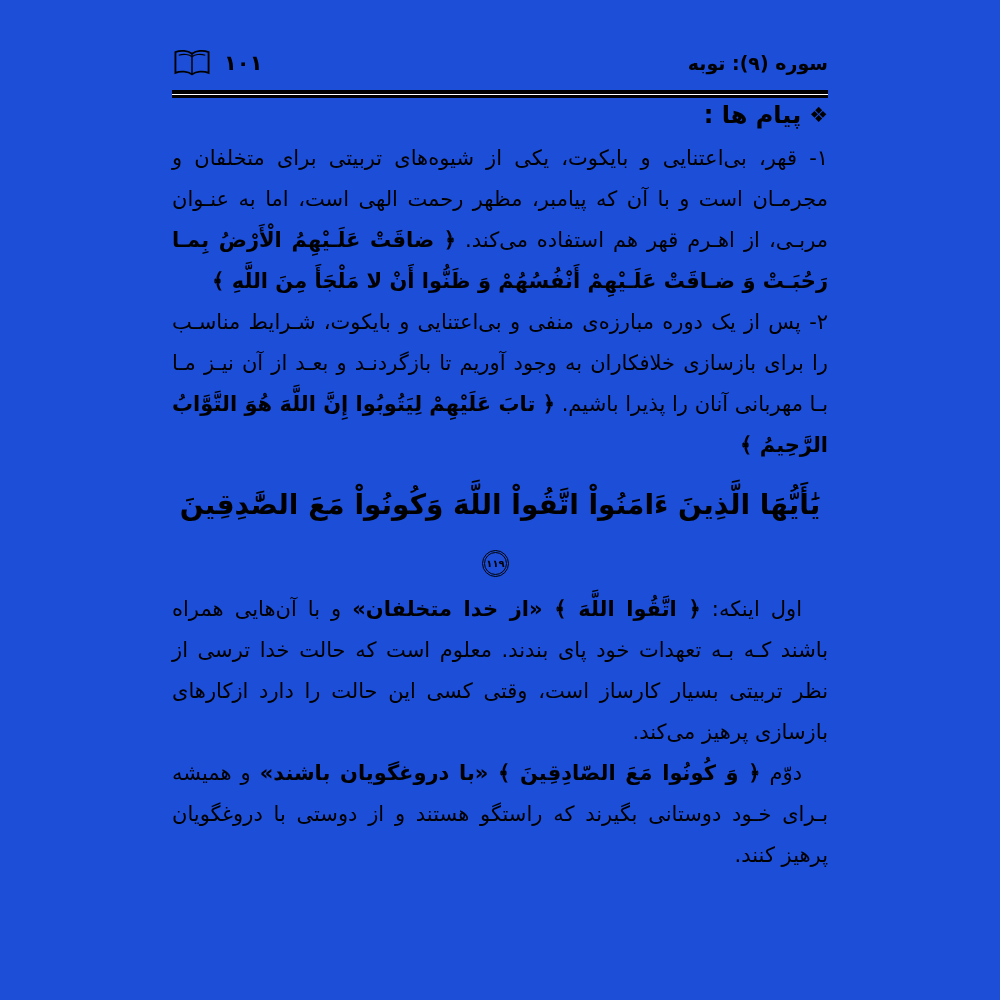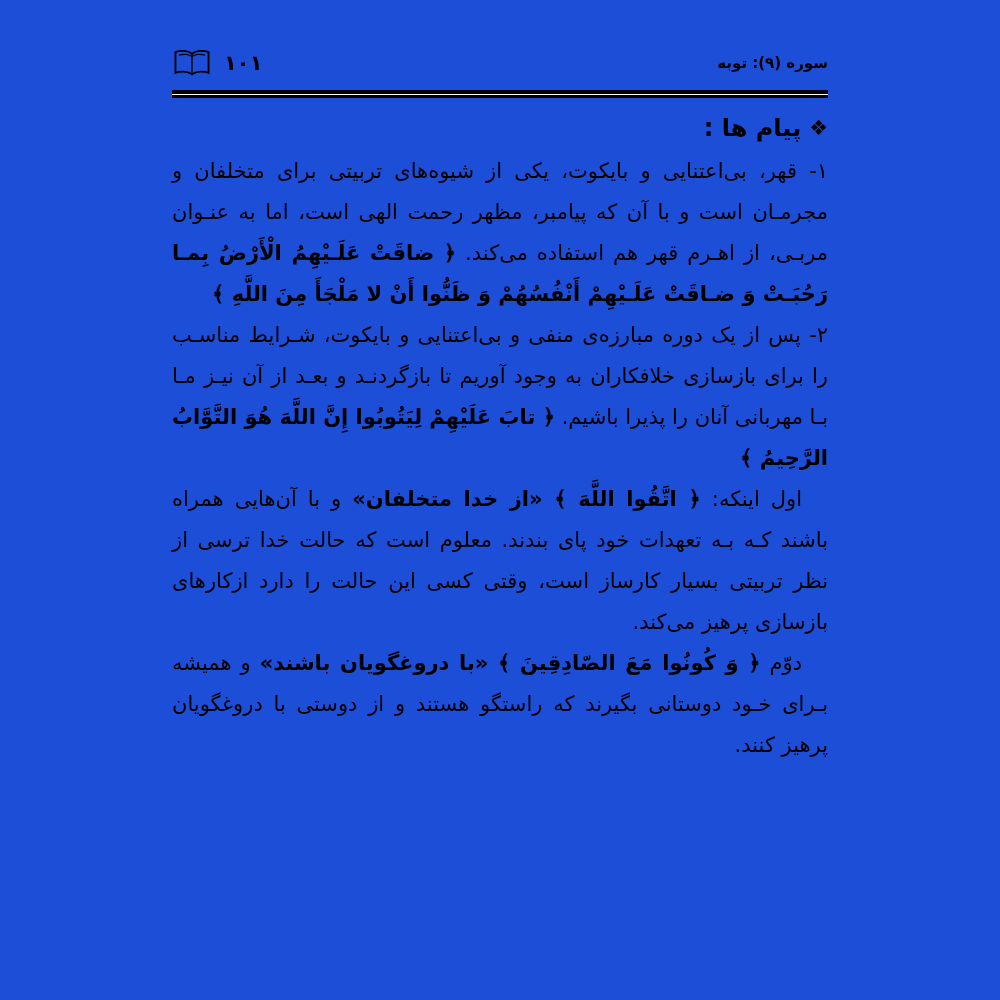--- a/index.html
+++ b/index.html
@@ -4,27 +4,27 @@
 <style>
   html,body{margin:0;padding:0;background:#ffffff;}
   body{width:1000px;height:1000px;color:#000;font-family:"DejaVu Sans",sans-serif;overflow:hidden;}
   .page{box-sizing:border-box;width:1000px;height:1000px;padding:44px 172px 0 172px;background:#1d4ed8;}
 
   
   .header{display:flex;flex-direction:row;justify-content:space-between;align-items:center;direction:ltr;height:38px;}
   .hdr-left{display:flex;align-items:center;gap:12px;direction:ltr;}
   .book-icon{display:inline-flex;align-items:center;}
   .page-num{font-size:21px;font-weight:bold;letter-spacing:7px;}
-  .hdr-title{font-size:15px;font-weight:bold;direction:rtl;text-align:right;}
+  .hdr-title{font-size:19px;font-weight:bold;direction:rtl;text-align:right;}
 
   
   .rule{margin-top:8px;height:1px;background:#fff;border-top:4px solid #000;border-bottom:3px solid #000;}
 
   
-  .msg-heading{direction:rtl;text-align:right;font-size:24px;font-weight:bold;margin:16px 0 8px 0;line-height:1.2;}
+  .msg-heading{direction:rtl;text-align:right;font-size:24px;font-weight:bold;margin:3px 0 8px 0;line-height:1.2;}
   .msg-heading .bullet{font-size:21px;margin-left:8px;position:relative;top:-1px;}
 
   
   .body{direction:rtl;text-align:justify;font-size:21px;line-height:41px;}
   .body p{margin:0;padding:0;}
   .body p.indent{text-indent:26px;}
   .qb{font-weight:bold;margin-top:12px;}
   .pb{font-weight:bold;}
 
   
@@ -55,20 +55,25 @@
   <div class="msg-heading">
     <span class="bullet">❖</span><span>پیام ها :</span>
   </div>
 
   <div class="body">
 
     <p class="para"><span>۱- قهر، بی‌اعتنایی و بایکوت، یکی از شیوه‌های تربیتی برای متخلفان و مجرمـان است و با آن که پیامبر، مظهر رحمت الهی است، اما به عنـوان مربـی، از اهـرم قهر هم استفاده می‌کند. </span><span class="qb">﴿ ضاقَتْ عَلَـيْهِمُ الْأَرْضُ بِمـا رَحُبَـتْ وَ ضـاقَتْ عَلَـيْهِمْ أَنْفُسُهُمْ وَ ظَنُّوا أَنْ لا مَلْجَأَ مِنَ اللَّهِ ﴾</span></p>
 
     <p class="para"><span>۲- پس از یک دوره مبارزه‌ی منفی و بی‌اعتنایی و بایکوت، شـرایط مناسـب را برای بازسازی خلافکاران به وجود آوریم تا بازگردنـد و بعـد از آن نیـز مـا بـا مهربانی آنان را پذیرا باشیم. </span><span class="qb">﴿ تابَ عَلَيْهِمْ لِيَتُوبُوا إِنَّ اللَّهَ هُوَ التَّوَّابُ الرَّحِيمُ ﴾</span></p>
 
+    <div class="verse">
+      <span>يَٰأَيُّهَا الَّذِينَ ءَامَنُواْ اتَّقُواْ اللَّهَ وَكُونُواْ مَعَ الصَّٰدِقِينَ</span><span class="ayah">
+          <span>۱۱۹</span>
+        </span>
+    </div>
 
 
     <p class="para indent"><span>اول اینکه: </span><span class="qb">﴿ اتَّقُوا اللَّهَ ﴾ </span><span class="pb">«از خدا متخلفان»</span><span> و با آن‌هایی همراه باشند کـه بـه تعهدات خود پای بندند. معلوم است که حالت خدا ترسی از نظر تربیتی بسیار کارساز است، وقتی کسی این حالت را دارد ازکارهای بازسازی پرهیز می‌کند.</span></p>
 
     <p class="para indent"><span>دوّم </span><span class="qb">﴿ وَ كُونُوا مَعَ الصّادِقِينَ ﴾ </span><span class="pb">«با دروغگویان باشند»</span><span> و همیشه بـرای خـود دوستانی بگیرند که راستگو هستند و از دوستی با دروغگویان پرهیز کنند.</span></p>
 
   </div>
 </div>
 
 </body></html>

